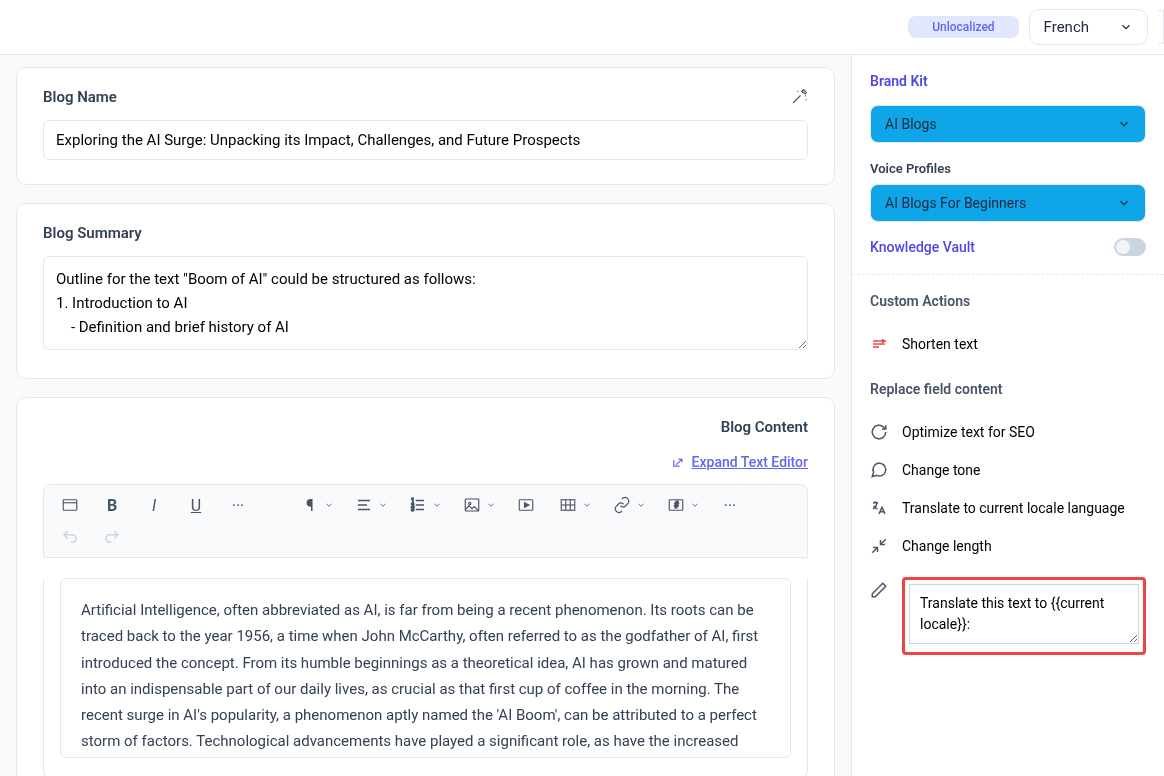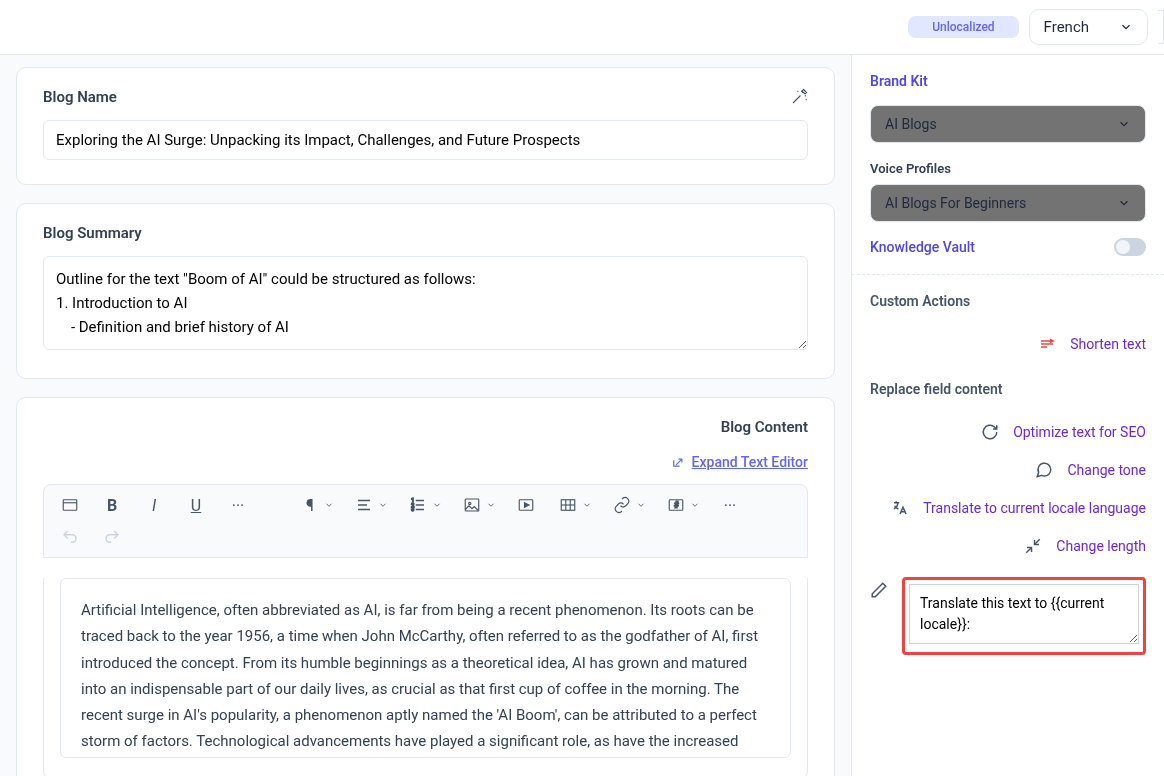--- a/index.html
+++ b/index.html
@@ -30,27 +30,27 @@
 .drop-combo { display: flex; align-items: center; gap: 2px; }
 .small-chev { width: 10px; height: 10px; color: #475569; }
 .editor-body { border: 1px solid #e2e8f0; border-top: none; border-radius: 0 0 8px 8px; padding: 0; }
 .editor-content { border: 1px solid #e2e8f0; margin: 20px 16px; border-radius: 6px; padding: 18px 20px; font-size: 15px; line-height: 1.75; color: #334155; height: 180px; overflow: hidden; }
 
 .right { width: 313px; border-left: 1px solid #e2e8f0; padding: 18px 0 12px; overflow-y: auto; }
 .right-section { padding: 0 18px 18px; }
 .panel-title { font-size: 14px; font-weight: 600; color: #4f46e5; margin-bottom: 16px; }
 .panel-title.muted { color: #475569; }
 .sub-label { font-size: 13px; font-weight: 600; color: #334155; margin-bottom: 8px; margin-top: 4px; }
-.select-box { border: 1px solid #e2e8f0; border-radius: 8px; padding: 10px 14px; display: flex; align-items: center; justify-content: space-between; font-size: 14px; cursor: pointer; background: #737373; }
+.select-box { border: 1px solid #e2e8f0; border-radius: 8px; padding: 10px 14px; display: flex; align-items: center; justify-content: space-between; font-size: 14px; cursor: pointer; background: #0ea5e9; }
 .kv-row { display: flex; align-items: center; justify-content: space-between; margin-top: 16px; }
 .kv-label { font-size: 14px; color: #4f46e5; font-weight: 500; }
 .toggle { width: 32px; height: 18px; background: #cbd5e1; border-radius: 999px; position: relative; cursor: pointer; }
 .toggle::after { content: ""; width: 14px; height: 14px; background: #f1f5f9; border-radius: 50%; position: absolute; top: 2px; left: 2px; }
 .dash { border-top: 1px dashed #e2e8f0; margin: 0 0 18px; }
-.action-row { display: flex; align-items: center; gap: 14px; padding: 10px 0; font-size: 14px; color: #6d28d9; cursor: pointer; justify-content: flex-end; }
+.action-row { display: flex; align-items: center; gap: 14px; padding: 10px 0; font-size: 14px; color: #000000; cursor: pointer; }
 .action-ic { width: 18px; height: 18px; flex-shrink: 0; color: #475569; }
 .action-ic.red { color: #ef4444; }
 .highlight-box { border: 3px solid #ef4444; border-radius: 4px; padding: 4px; margin-top: 6px; }
 .highlight-inner { border: 1px solid #cbd5e1; background: #fff; padding: 8px 10px; font-size: 14px; line-height: 1.5; resize: both; overflow: auto; width: 100%; min-height: 54px; font-family: inherit; }
 .edit-action-row { display: flex; align-items: flex-start; gap: 14px; padding: 6px 0; }
 .bold { font-weight: 700; }
 .italic { font-style: italic; }
 .underline-t { text-decoration: underline; }
 </style>
 </head>

